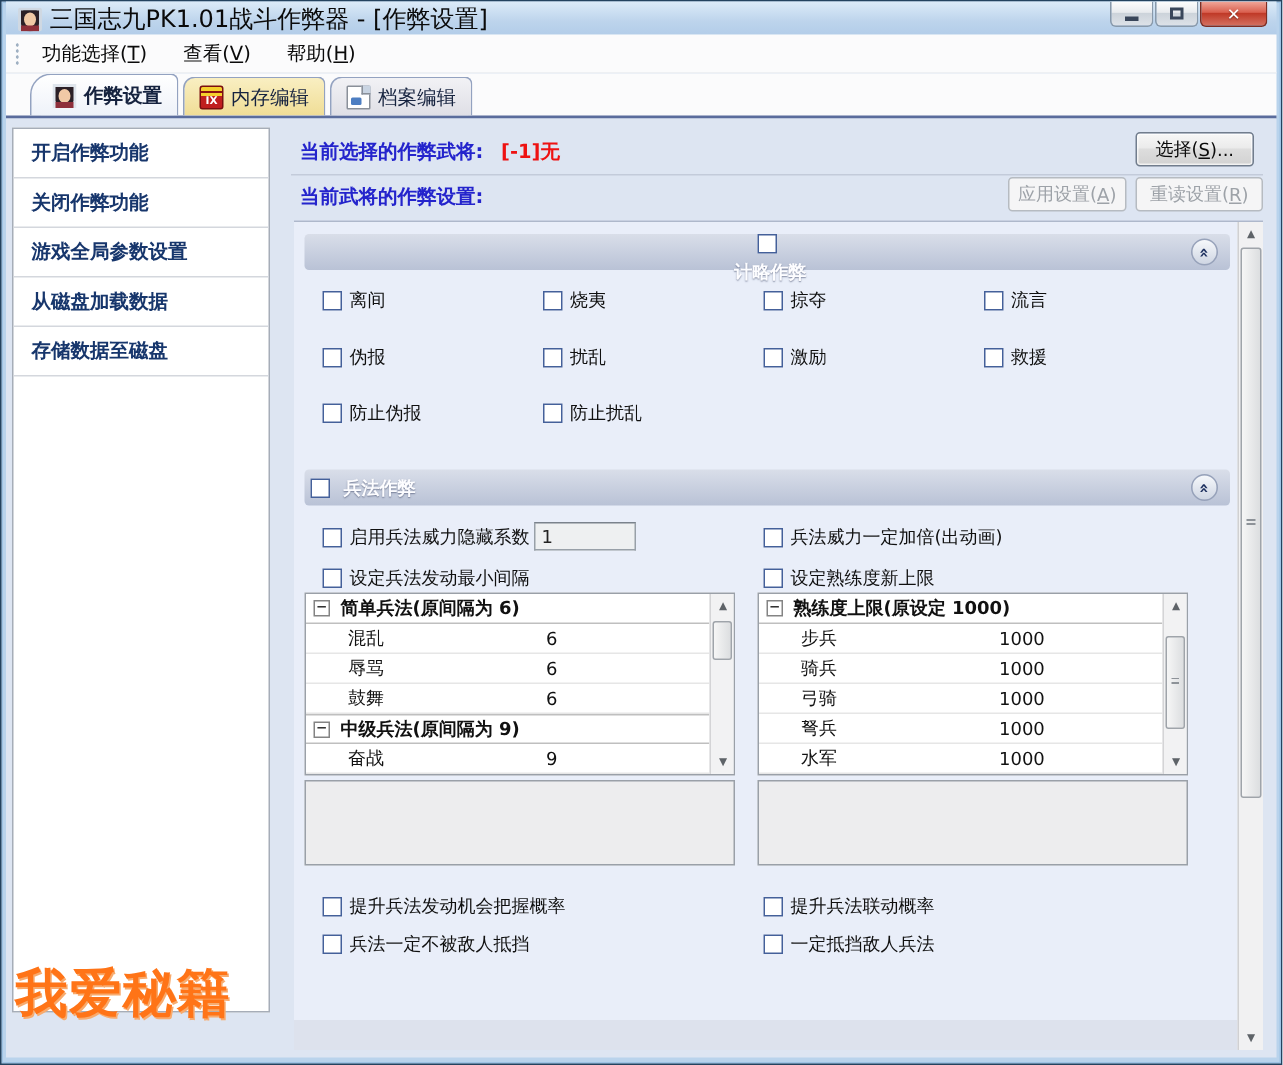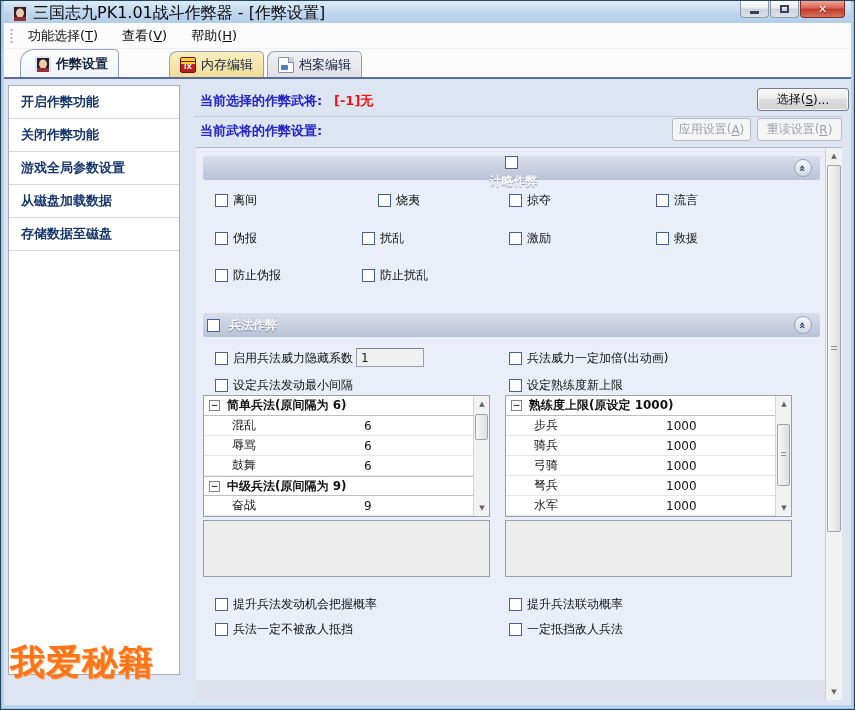--- a/index.html
+++ b/index.html
@@ -35,21 +35,21 @@
   .u { text-decoration:underline; }
 
   
   .tabstrip { height:30px; background:#fbfbfc; display:flex; align-items:flex-end;
     padding-left:16px; border-bottom:2px solid #5a6c9c; }
   .tab { height:26px; display:flex; align-items:center; gap:5px; padding:0 10px;
     border:1px solid #93a2c0; border-bottom:none; border-radius:8px 5px 0 0;
     margin-right:3px; font-size:13px; color:#16233f; cursor:default; }
   .tab.active { background:linear-gradient(#ffffff,#eef2f9); font-weight:bold;
     border-radius:14px 5px 0 0; padding-left:14px; height:28px; }
-  .tab.mem { background:linear-gradient(#f9efc2,#f0dd96);margin-left:47px; }
+  .tab.mem { background:linear-gradient(#f9efc2,#f0dd96); }
   .tab.arc { background:linear-gradient(#f2f2f5,#dfdfe6); }
   .tab-icon { width:16px; height:16px; flex:0 0 auto; position:relative; }
   .icon-mem { background:linear-gradient(#f4d02c 0 3px, #8a1111 3px 4px, #f4d02c 4px 6px, #c01f1f 6px);
     border:1px solid #7a0f0f; border-radius:2px; color:#fff; font-size:7px; font-weight:bold;
     display:flex; align-items:flex-end; justify-content:center; line-height:1.1; }
   .icon-page { background:#fff; border:1px solid #8a9099; border-radius:1px; }
   .icon-page::before { content:""; position:absolute; right:-1px; top:-1px; width:5px; height:5px;
     background:#c9d4e2; border-left:1px solid #8a9099; border-bottom:1px solid #8a9099; }
   .icon-page::after { content:""; position:absolute; left:2px; bottom:2px; width:7px; height:5px;
     background:#4d7ec2; border-radius:1px; }
@@ -207,21 +207,21 @@
           <span>从磁盘加载数据</span>
         </div>
       <div class="side-item">
           <span>存储数据至磁盘</span>
         </div>
     </div>
     <div class="watermark">我爱秘籍</div>
 
     <span class="hdr-label" style="left:196px; top:13px;">当前选择的作弊武将:</span>
     <span class="hdr-value" style="left:330px; top:13px;">[-1]无</span>
-    <div class="btn" style="left:753px; top:9px; width:92px;">
+    <div class="btn" style="left:753px; top:9px; width:79px;">
       <span>选择(</span>
         <span class="u">S</span>
         <span>)...</span>
     </div>
     <div class="hsep" style="top:37px;"></div>
     <span class="hdr-label" style="left:196px; top:43px;">当前武将的作弊设置:</span>
     <div class="btn disabled" style="left:668px; top:39px; width:79px;">
       <span>应用设置(</span>
         <span class="u">A</span>
         <span>)</span>
@@ -239,21 +239,21 @@
         <span class="band-title">计略作弊</span>
         <div class="collapse-btn">
             <span class="chev">«</span>
           </div>
       </div>
 
       <div class="opt" style="left:19px;  top:44px;">
           <span class="cb"></span>
           <span>离间</span>
         </div>
-      <div class="opt" style="left:166px; top:44px;margin-left:16px;">
+      <div class="opt" style="left:166px; top:44px;">
           <span class="cb"></span>
           <span>烧夷</span>
         </div>
       <div class="opt" style="left:313px; top:44px;">
           <span class="cb"></span>
           <span>掠夺</span>
         </div>
       <div class="opt" style="left:460px; top:44px;">
           <span class="cb"></span>
           <span>流言</span>

